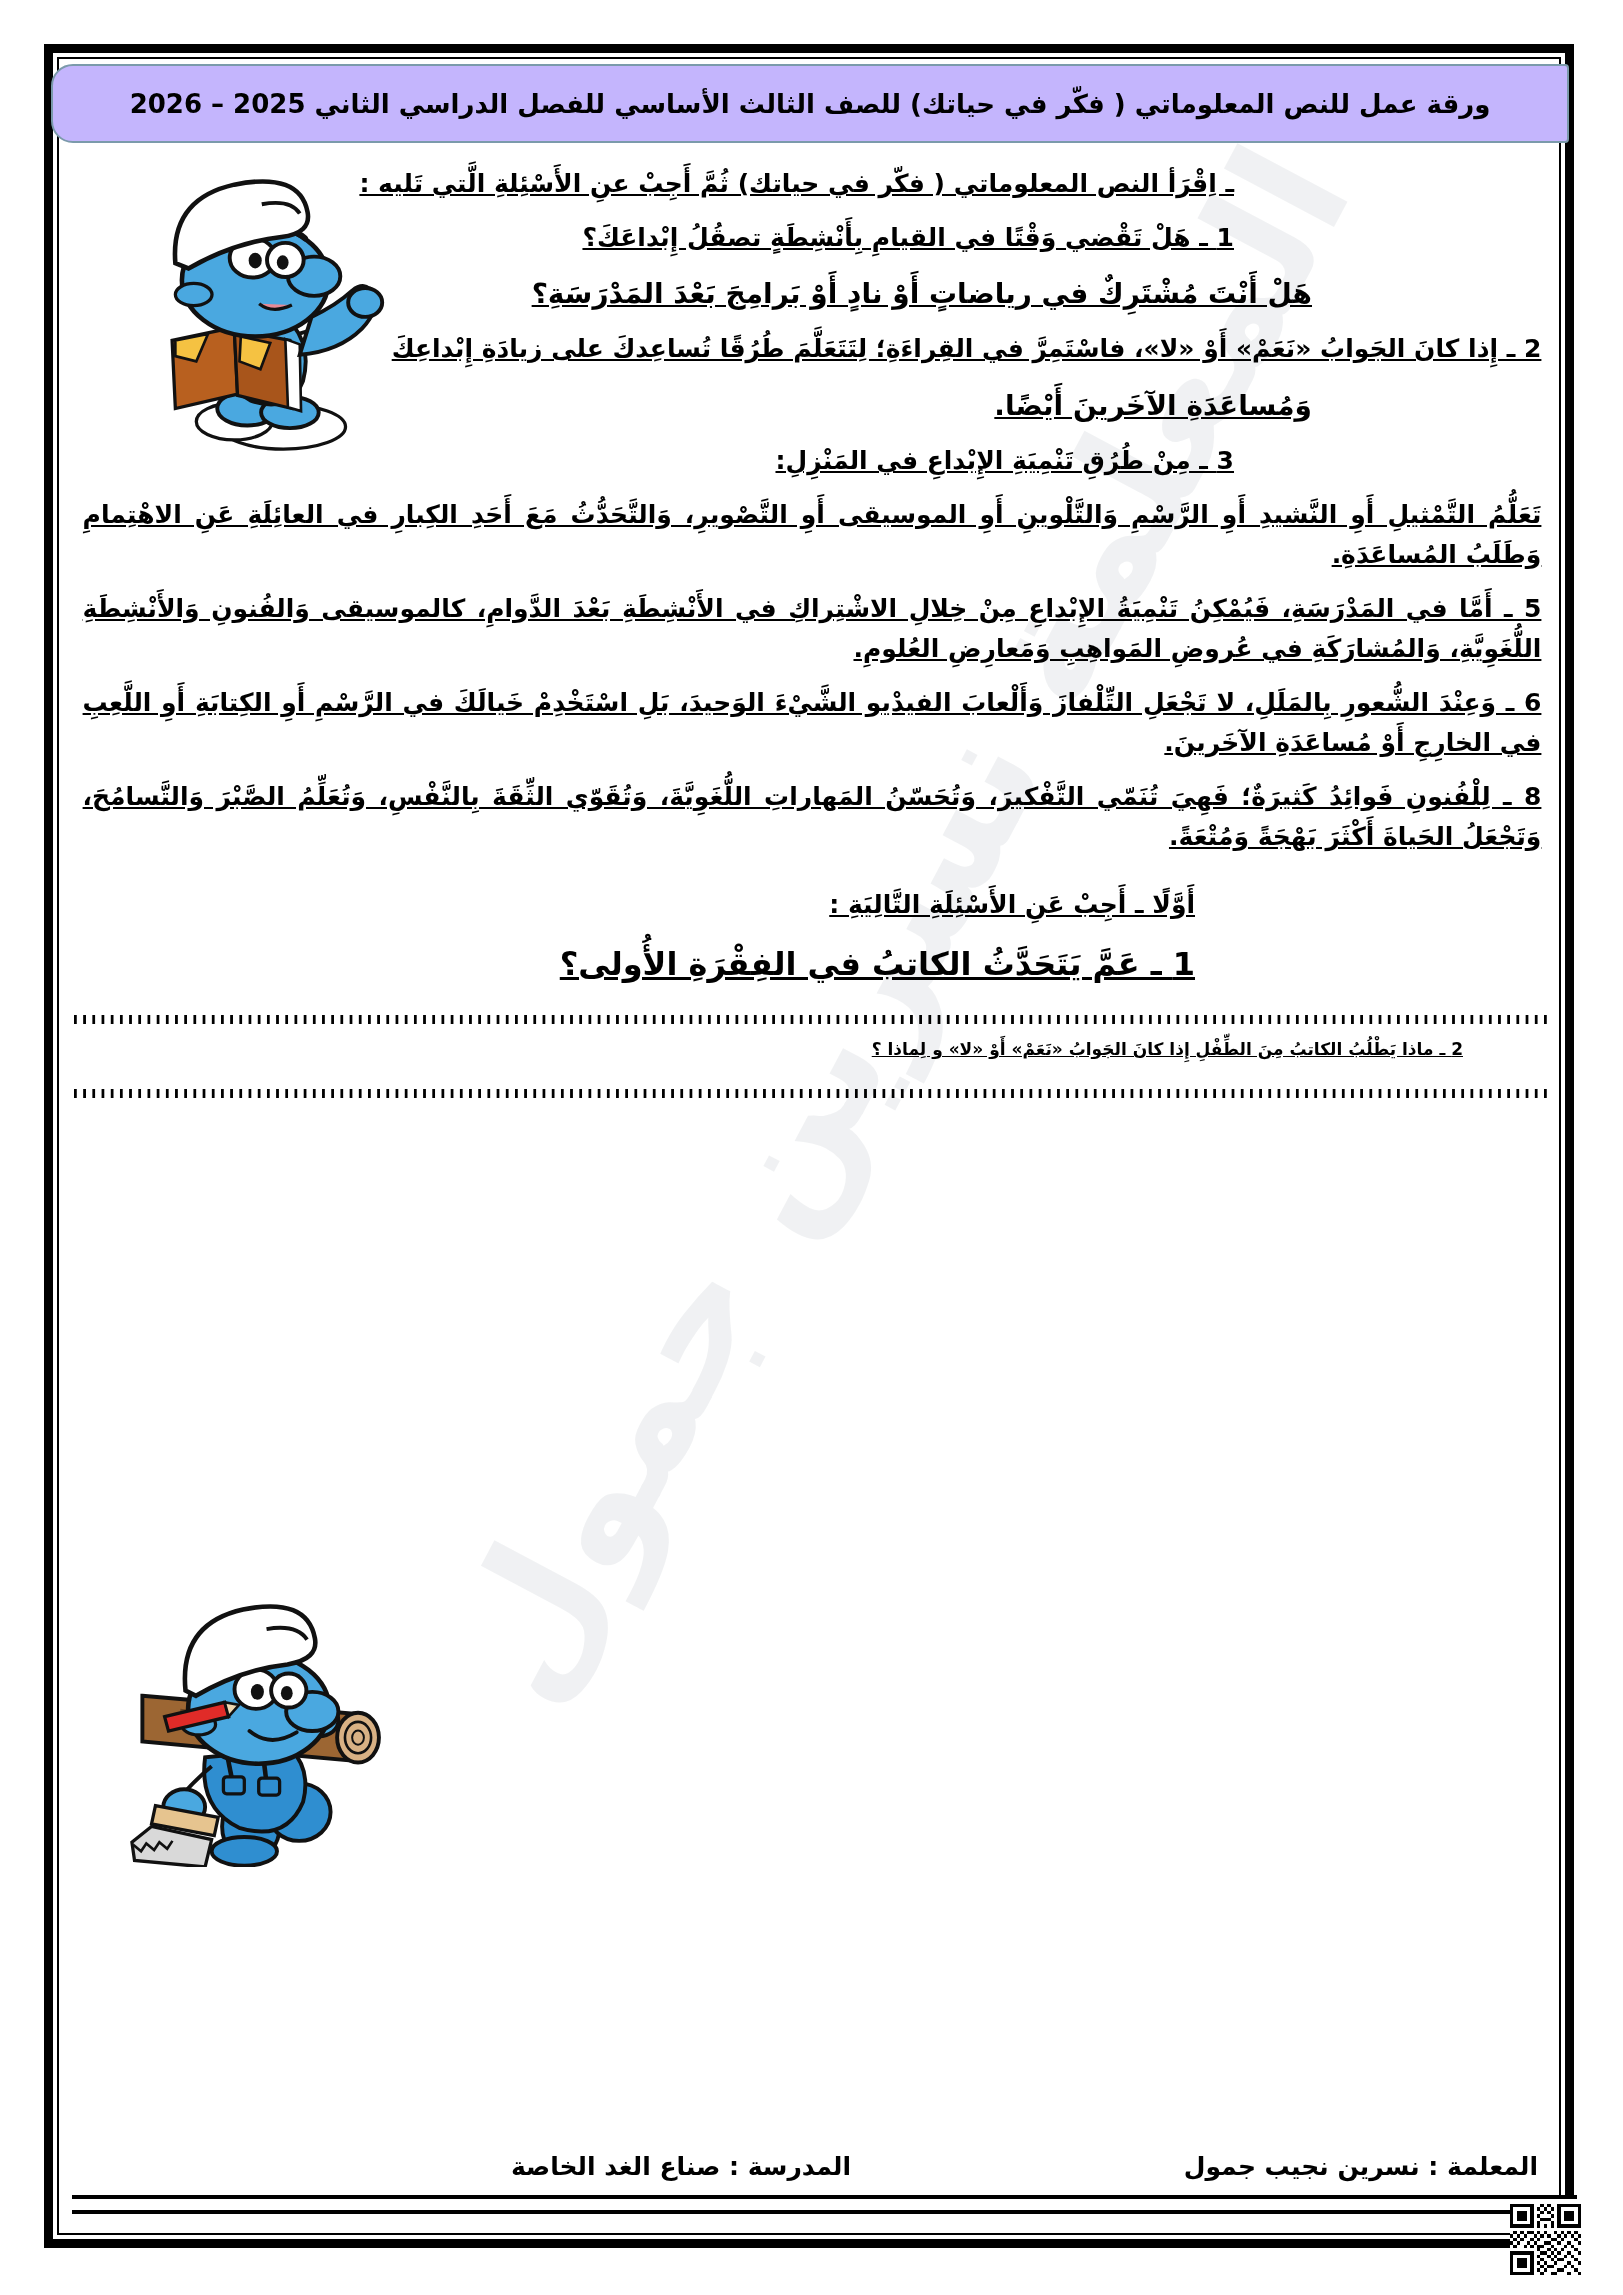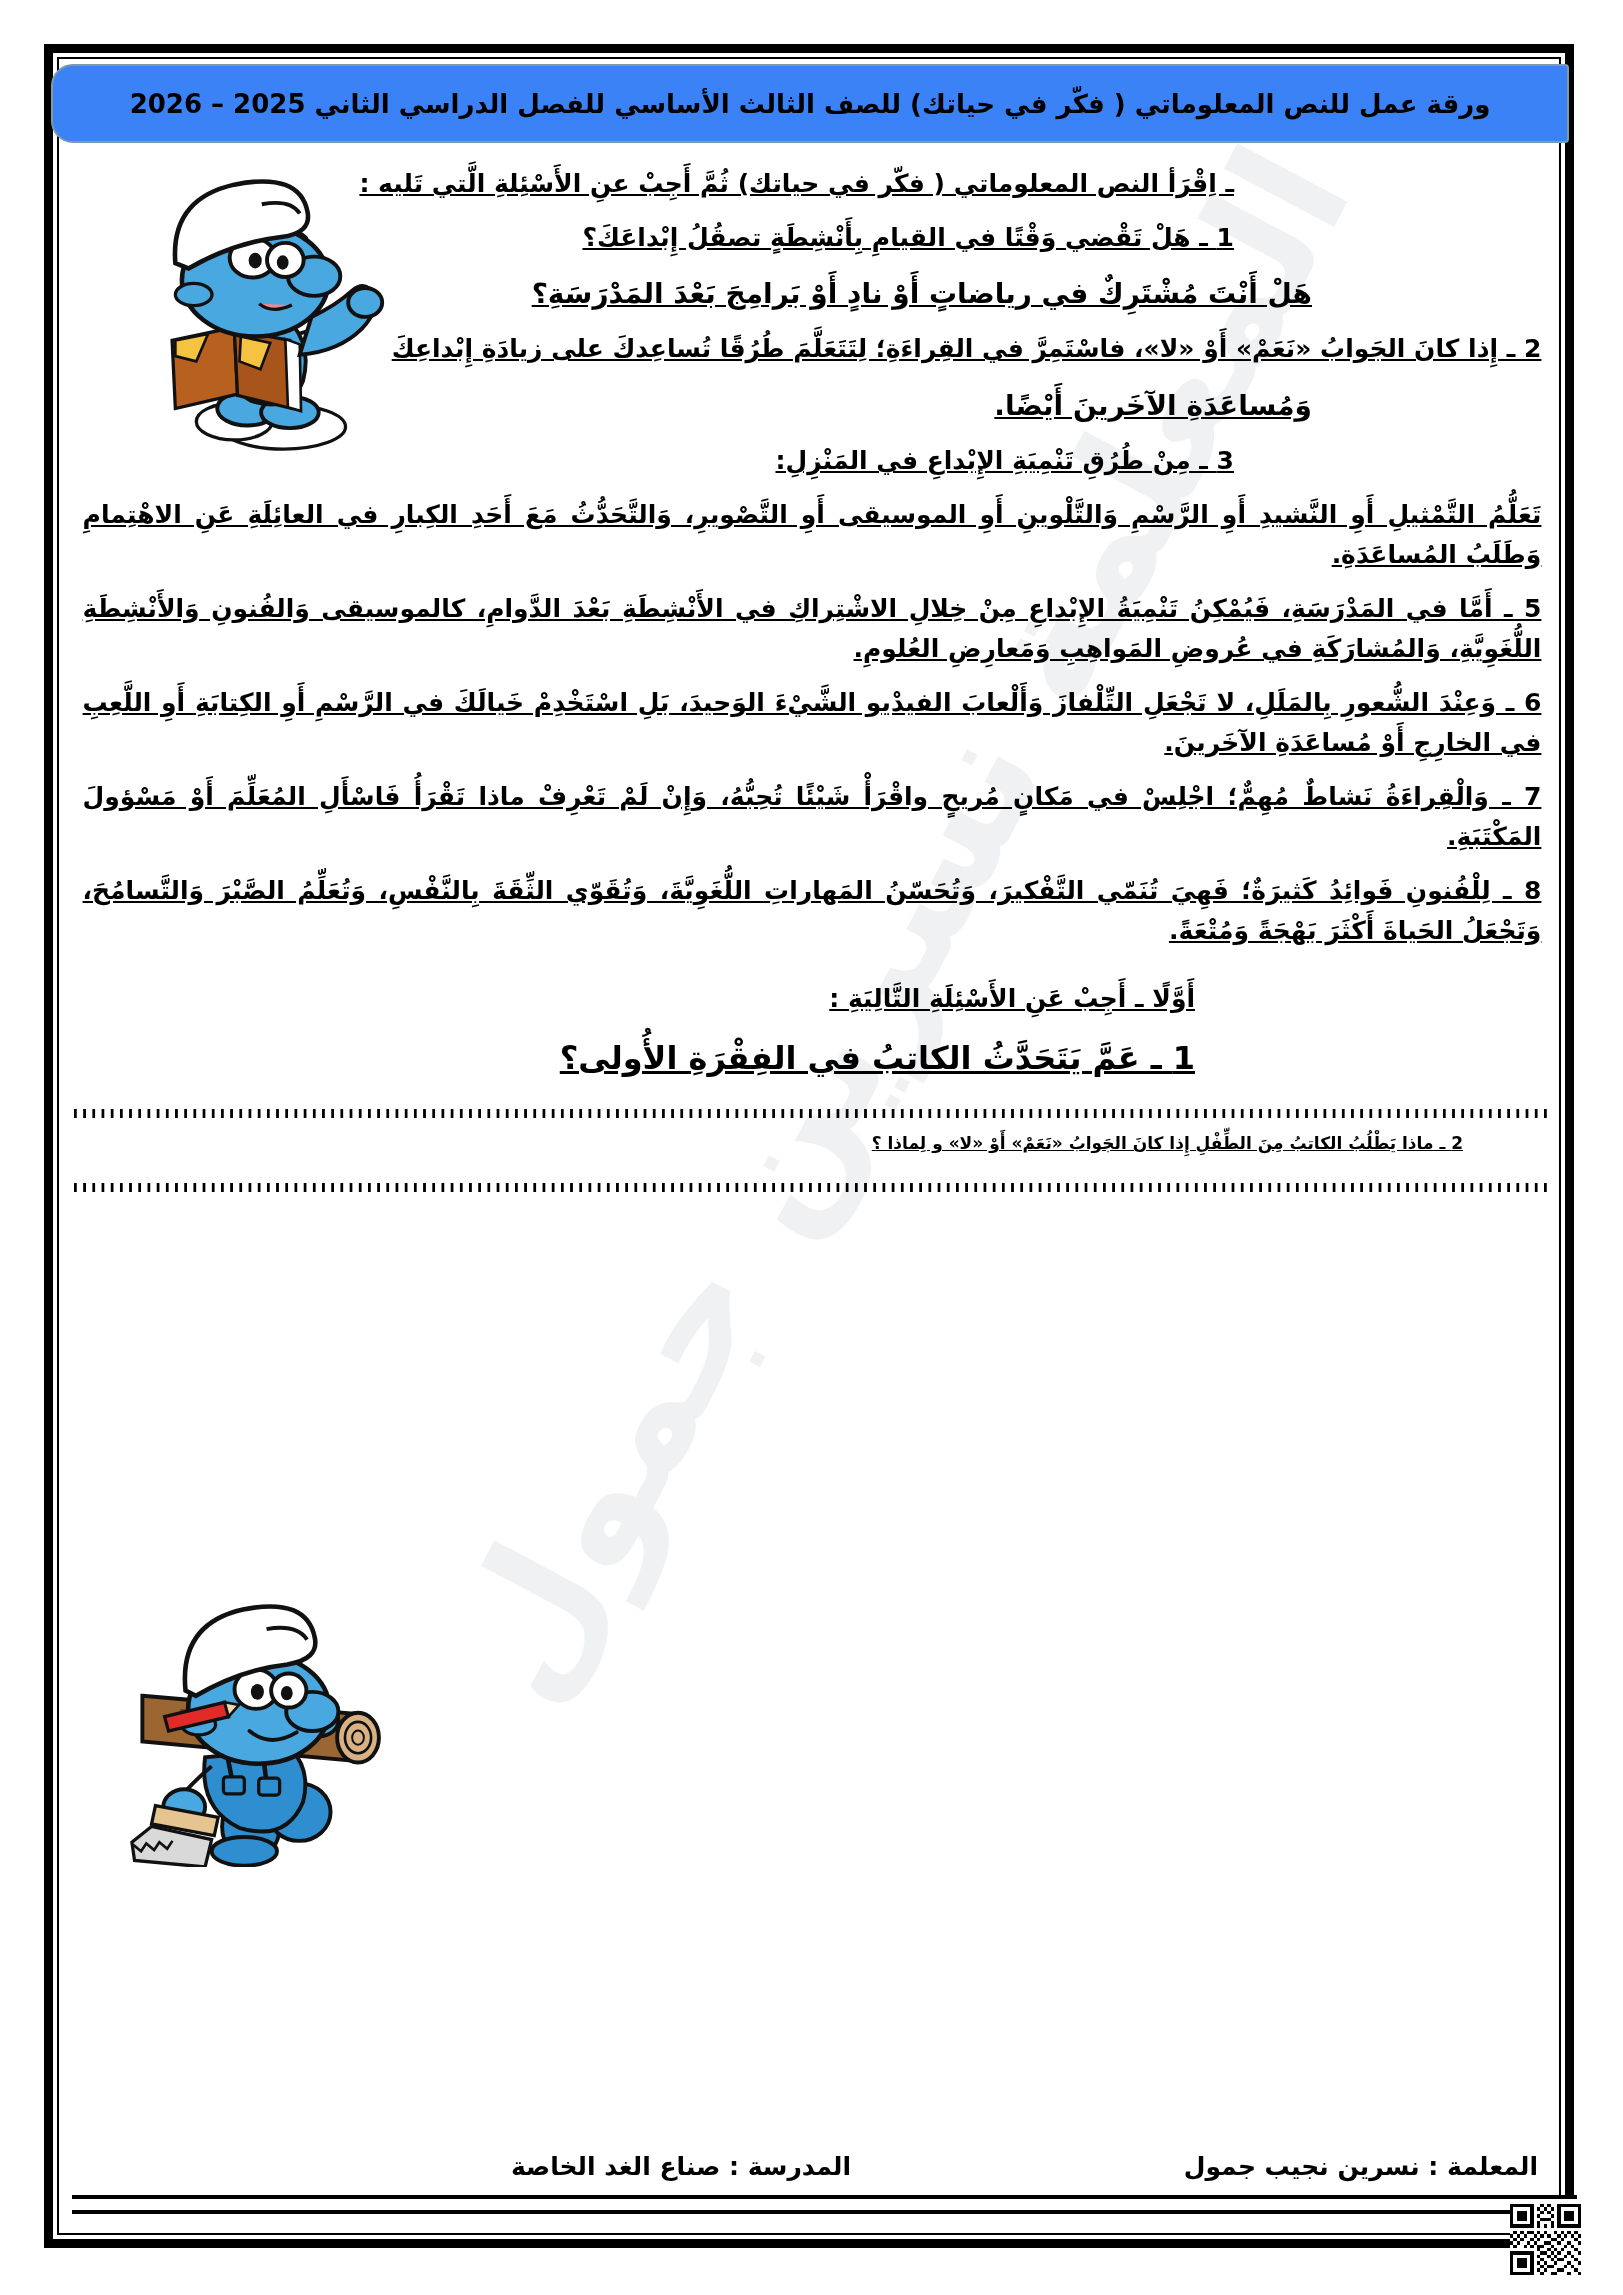--- a/index.html
+++ b/index.html
@@ -37,21 +37,21 @@
     box-sizing: border-box;
   }
 
   
   #title-banner {
     position: absolute;
     left: 51px;
     top: 64px;
     width: 1518px;
     height: 79px;
-    background: #3b82f6;
+    background: #c4b5fd;
     border: 2px solid #7b9aab;
     border-radius: 22px 3.9px 3.9px 22px;
     box-sizing: border-box;
     display: flex;
     align-items: center;
     justify-content: center;
     z-index: 6;
   }
   #title-banner .title-text {
     font-family: "DejaVu Sans", "Liberation Sans", sans-serif;
@@ -301,21 +301,20 @@
   <p class="para indent-2">وَمُساعَدَةِ الآخَرينَ أَيْضًا.</p>
 
   <p class="para indent-1">3 ـ مِنْ طُرُقِ تَنْمِيَةِ الإِبْداعِ في المَنْزِلِ:</p>
   <p class="para full">تَعَلُّمُ التَّمْثيلِ أَوِ النَّشيدِ أَوِ الرَّسْمِ وَالتَّلْوينِ أَوِ الموسيقى أَوِ التَّصْويرِ، وَالتَّحَدُّثُ مَعَ أَحَدِ الكِبارِ في العائِلَةِ عَنِ الاهْتِمامِ وَطَلَبُ المُساعَدَةِ.</p>
 
 
   <p class="para full">5 ـ أَمَّا في المَدْرَسَةِ، فَيُمْكِنُ تَنْمِيَةُ الإِبْداعِ مِنْ خِلالِ الاشْتِراكِ في الأَنْشِطَةِ بَعْدَ الدَّوامِ، كالموسيقى وَالفُنونِ وَالأَنْشِطَةِ اللُّغَوِيَّةِ، وَالمُشارَكَةِ في عُروضِ المَواهِبِ وَمَعارِضِ العُلومِ.</p>
 
   <p class="para full">6 ـ وَعِنْدَ الشُّعورِ بِالمَلَلِ، لا تَجْعَلِ التِّلْفازَ وَأَلْعابَ الفيدْيو الشَّيْءَ الوَحيدَ، بَلِ اسْتَخْدِمْ خَيالَكَ في الرَّسْمِ أَوِ الكِتابَةِ أَوِ اللَّعِبِ في الخارِجِ أَوْ مُساعَدَةِ الآخَرينَ.</p>
 
-  <p class="para full">7 ـ وَالْقِراءَةُ نَشاطٌ مُهِمٌّ؛ اجْلِسْ في مَكانٍ مُريحٍ واقْرَأْ شَيْئًا تُحِبُّهُ، وَإِنْ لَمْ تَعْرِفْ ماذا تَقْرَأُ فَاسْأَلِ المُعَلِّمَ أَوْ مَسْؤولَ المَكْتَبَةِ.</p>
 
   <p class="para full">8 ـ لِلْفُنونِ فَوائِدُ كَثيرَةٌ؛ فَهِيَ تُنَمّي التَّفْكيرَ، وَتُحَسّنُ المَهاراتِ اللُّغَوِيَّةَ، وَتُقَوّي الثِّقَةَ بِالنَّفْسِ، وَتُعَلِّمُ الصَّبْرَ وَالتَّسامُحَ، وَتَجْعَلُ الحَياةَ أَكْثَرَ بَهْجَةً وَمُتْعَةً.</p>
 
   <p class="para answer-head">أَوَّلًا ـ أَجِبْ عَنِ الأَسْئِلَةِ التَّالِيَةِ :</p>
 
   <p class="para question">1 ـ عَمَّ يَتَحَدَّثُ الكاتبُ في الفِقْرَةِ الأُولى؟</p>
   <div class="dot-rule"></div>
 
   <p class="para question2">2 ـ ماذا يَطْلُبُ الكاتبُ مِنَ الطِّفْلِ إِذا كانَ الجَوابُ «نَعَمْ» أَوْ «لا» و لِماذا ؟</p>
   <div class="dot-rule"></div>

